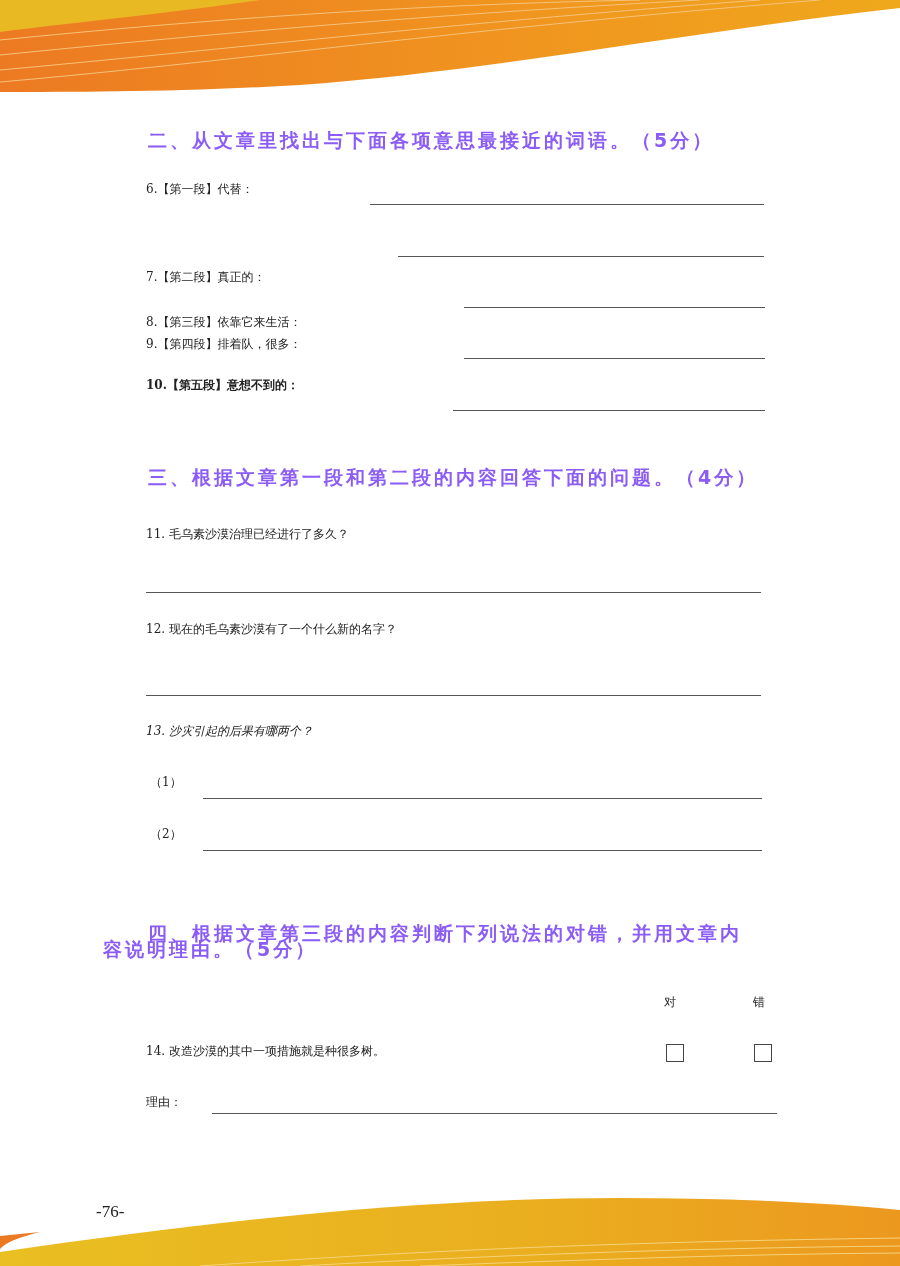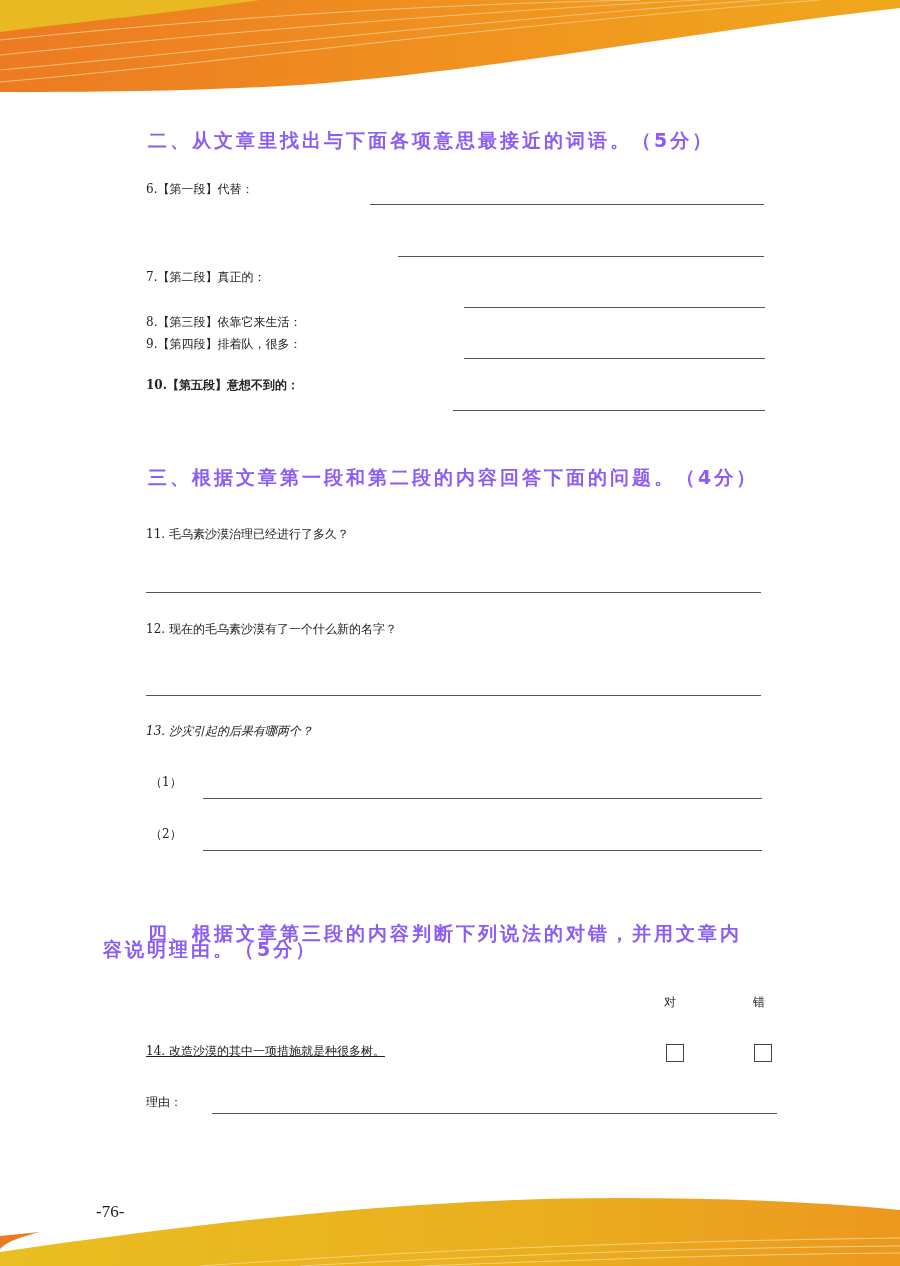--- a/index.html
+++ b/index.html
@@ -65,21 +65,21 @@
 
 <div class="q" style="left:150px; top:826px;">（2）</div>
 <div class="line" style="left:203px; width:559px; top:850px;"></div>
 
 <div class="heading" style="left:148px; top:921px;">四、根据文章第三段的内容判断下列说法的对错，并用文章内</div>
 <div class="heading" style="left:97px; top:937px;margin-left:6px;">容说明理由。（5分）</div>
 
 <div class="q" style="left:664px; top:994px;">对</div>
 <div class="q" style="left:753px; top:994px;">错</div>
 
-<div class="q" style="left:146px; top:1043px;text-decoration:underline;">14. 改造沙漠的其中一项措施就是种很多树。</div>
+<div class="q" style="left:146px; top:1043px;">14. 改造沙漠的其中一项措施就是种很多树。</div>
 <div class="box" style="left:666px; top:1044px;"></div>
 <div class="box" style="left:754px; top:1044px;"></div>
 
 <div class="q" style="left:146px; top:1094px;text-align:right;">理由：</div>
 <div class="line" style="left:212px; width:565px; top:1113px;"></div>
 
 <div class="page-num">-76-</div>
 
 <svg class="banner-bottom" viewBox="0 0 900 76" preserveAspectRatio="none">
   <defs>

